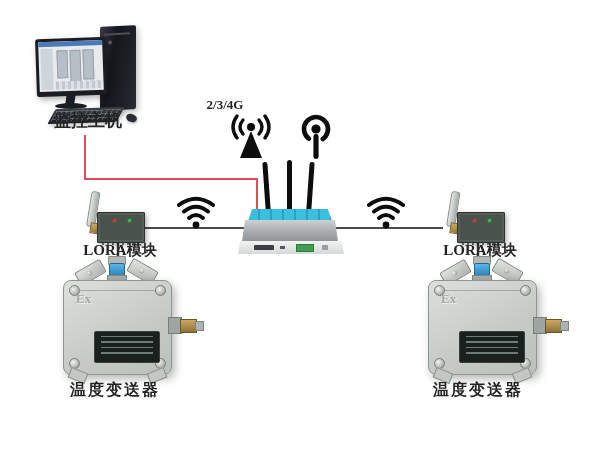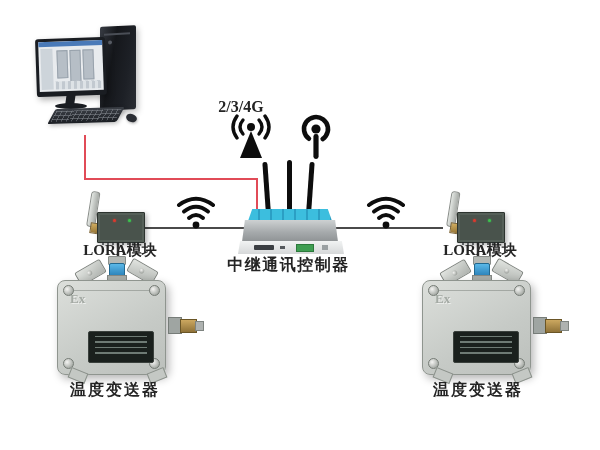--- a/index.html
+++ b/index.html
@@ -75,21 +75,21 @@
   .clamp{position:absolute;width:27px;height:13px;border-radius:2px;border:1px solid #7d827d;
     background:linear-gradient(160deg,#e2e5e1,#aeb2ae);}
   .clamp .screw{position:absolute;left:10px;top:4px;width:5px;height:5px;border-radius:50%;
     background:radial-gradient(circle at 35% 35%,#f2f2f0,#7e847e);}
   .clamp.l{left:20px;top:9px;transform:rotate(-30deg);}
   .clamp.r{left:72px;top:8px;transform:rotate(30deg);}
   .term-top{position:absolute;left:52px;top:0;width:16px;height:7px;background:#b4b8b4;border:1px solid #8a8e8a;border-radius:1px;}
   .term-blue{position:absolute;left:53px;top:7px;width:14px;height:12px;border-radius:2px;
     background:linear-gradient(#5ab8e8,#2a80b8);border:1px solid #22688f;}
   .term-low{position:absolute;left:51px;top:19px;width:18px;height:7px;background:#a8aca8;border:1px solid #848884;}
-  .tx-body{position:absolute;left:1px;top:24px;width:107px;height:93px;border-radius:8px;
+  .tx-body{position:absolute;left:7px;top:24px;width:107px;height:93px;border-radius:8px;
     background:linear-gradient(150deg,#dcdfdb 0%,#c6cac6 60%,#bcc0bc 100%);
     border:1px solid #8f958f;box-shadow:3px 4px 8px rgba(0,0,0,.28);text-align:right;}
   .tx-seam{position:absolute;left:6px;right:6px;top:9px;height:1px;background:rgba(120,126,120,.5);}
   .screw4{position:absolute;width:9px;height:9px;border-radius:50%;border:1px solid #767c76;
     background:radial-gradient(circle at 35% 35%,#f4f4f2,#8c928c);}
   .screw4.tl{left:5px;top:4px;} .screw4.tr{right:5px;top:4px;}
   .screw4.bl{left:5px;bottom:5px;} .screw4.br{right:5px;bottom:5px;}
   .ex-mark{position:absolute;left:12px;top:10px;font-weight:bold;font-size:13px;color:#a4aaa4;
     text-shadow:1px 1px 0 rgba(255,255,255,.6);}
   .plate{position:absolute;left:30px;top:50px;width:64px;height:30px;background:#1a201d;
@@ -132,23 +132,24 @@
         <div class="screen-grid"></div>
       </div>
     </div>
     <div class="stand-neck"></div>
     <div class="stand-base"></div>
     <div class="keyboard">
       <div class="keyboard-keys"></div>
     </div>
     <div class="mouse"></div>
   </div>
-
-
-  <div class="lbl" style="left:204px;top:98px;width:74px;font-size:16px;">2/3/4G</div>
+  <div class="lbl" style="left:38px;top:112px;width:100px;font-size:17px;">监控主机</div>
+
+
+  <div class="lbl" style="left:188px;top:98px;width:74px;font-size:13px;">2/3/4G</div>
 
   <svg class="abs" style="left:225px;top:114px;" width="52" height="48" viewBox="0 0 52 48">
     <circle cx="26" cy="13" r="4" fill="#0d0d0d"></circle>
     <polygon points="26,17 15,44 37,44" fill="#0d0d0d"></polygon>
     <path d="M18,6 Q12,13 18,20" fill="none" stroke="#0d0d0d" stroke-width="3.4" stroke-linecap="round"></path>
     <path d="M12,2 Q4,13 12,24" fill="none" stroke="#0d0d0d" stroke-width="3.4" stroke-linecap="round"></path>
     <path d="M34,6 Q40,13 34,20" fill="none" stroke="#0d0d0d" stroke-width="3.4" stroke-linecap="round"></path>
     <path d="M40,2 Q48,13 40,24" fill="none" stroke="#0d0d0d" stroke-width="3.4" stroke-linecap="round"></path>
   </svg>
 
@@ -177,21 +178,20 @@
     <div class="ant" style="left:72px;top:2px;height:48px;transform:rotate(4deg);"></div>
     <div class="router-deck"></div>
     <div class="router-slab"></div>
     <div class="router-base">
       <div class="port-db"></div>
       <div class="port-dot"></div>
       <div class="port-green"></div>
       <div class="port-tab"></div>
     </div>
   </div>
-  <div class="lbl" style="left:216px;top:256px;width:145px;font-size:16px;letter-spacing:1.5px;">中继通讯控制器</div>
 
   <div class="lora-group" style="left:78px;top:188px;">
     <div class="lora-rod"></div>
     <div class="lora-rod-base"></div>
     <div class="lora-box">
       <div class="led red"></div>
       <div class="led green"></div>
       <div class="lora-pins"></div>
     </div>
   </div>

